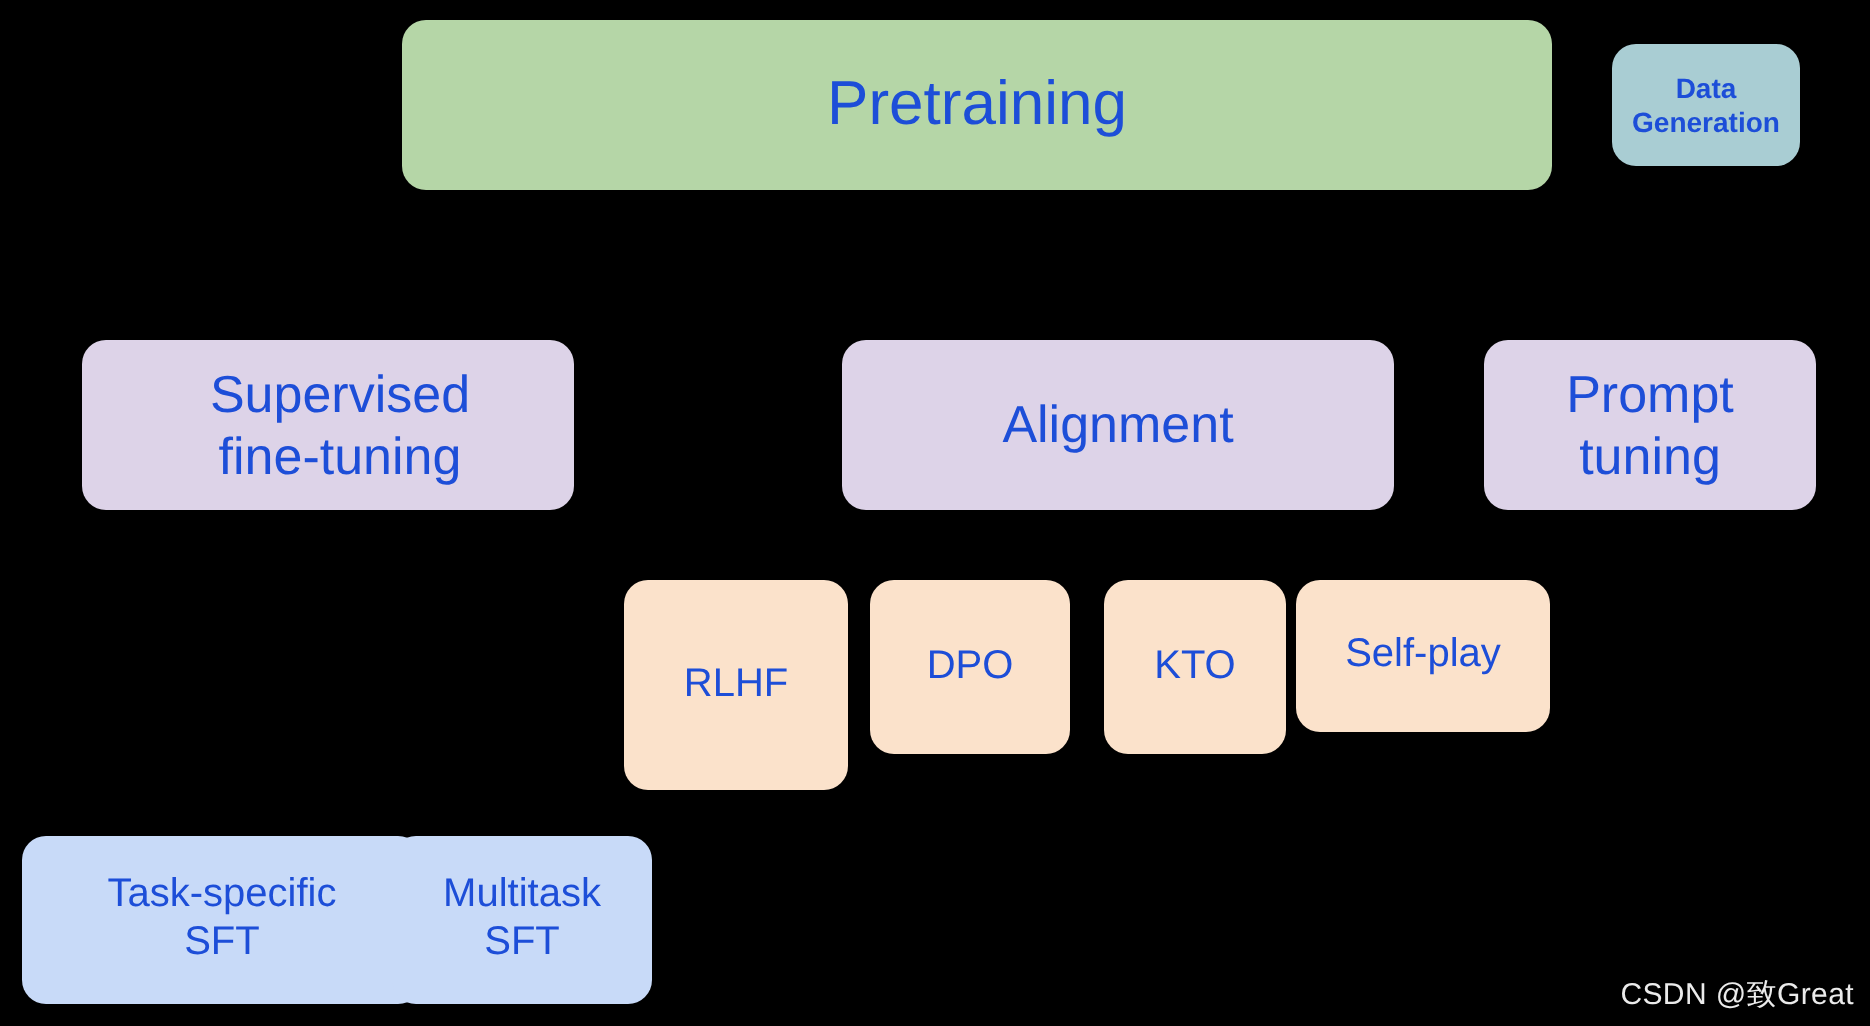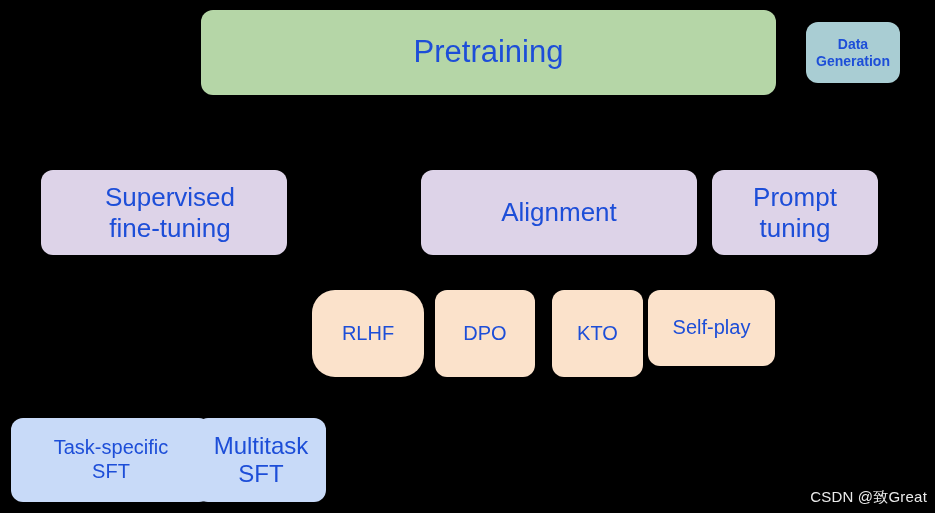--- a/index.html
+++ b/index.html
@@ -50,33 +50,33 @@
   #n-sft {
     left: 41px; top: 170px; width: 246px; height: 85px;
     font-size: 26px;
     padding-left: 12px;
   }
   #n-alignment {
     left: 421px; top: 170px; width: 276px; height: 85px;
     font-size: 26px;
   }
   #n-prompt-tuning {
-    left: 712px; top: 170px; width: 166px; height: 85px;
+    left: 742px; top: 170px; width: 166px; height: 85px;
     font-size: 26px;
   }
 
   
-  #n-rlhf     { left: 312px; top: 290px; width: 112px; height: 87px; font-size: 20px; border-radius: 23px; }
+  #n-rlhf     { left: 312px; top: 290px; width: 112px; height: 105px; font-size: 20px; }
   #n-dpo      { left: 435px; top: 290px; width: 100px; height: 87px; font-size: 20px; }
   #n-kto      { left: 552px; top: 290px; width: 91px;  height: 87px; font-size: 20px; }
   #n-selfplay { left: 648px; top: 290px; width: 127px; height: 76px; font-size: 20px; }
 
   
   #n-task-sft      { left: 11px;  top: 418px; width: 200px; height: 84px; font-size: 20px; }
-  #n-multitask-sft { left: 196px; top: 418px; width: 130px; height: 84px; font-size: 24px; }
+  #n-multitask-sft { left: 196px; top: 418px; width: 130px; height: 84px; font-size: 20px; }
 
   #watermark {
     position: absolute;
     right: 8px;
     bottom: 6px;
     color: #ffffff;
     font-size: 15px;
     opacity: 0.92;
     letter-spacing: 0.2px;
   }

